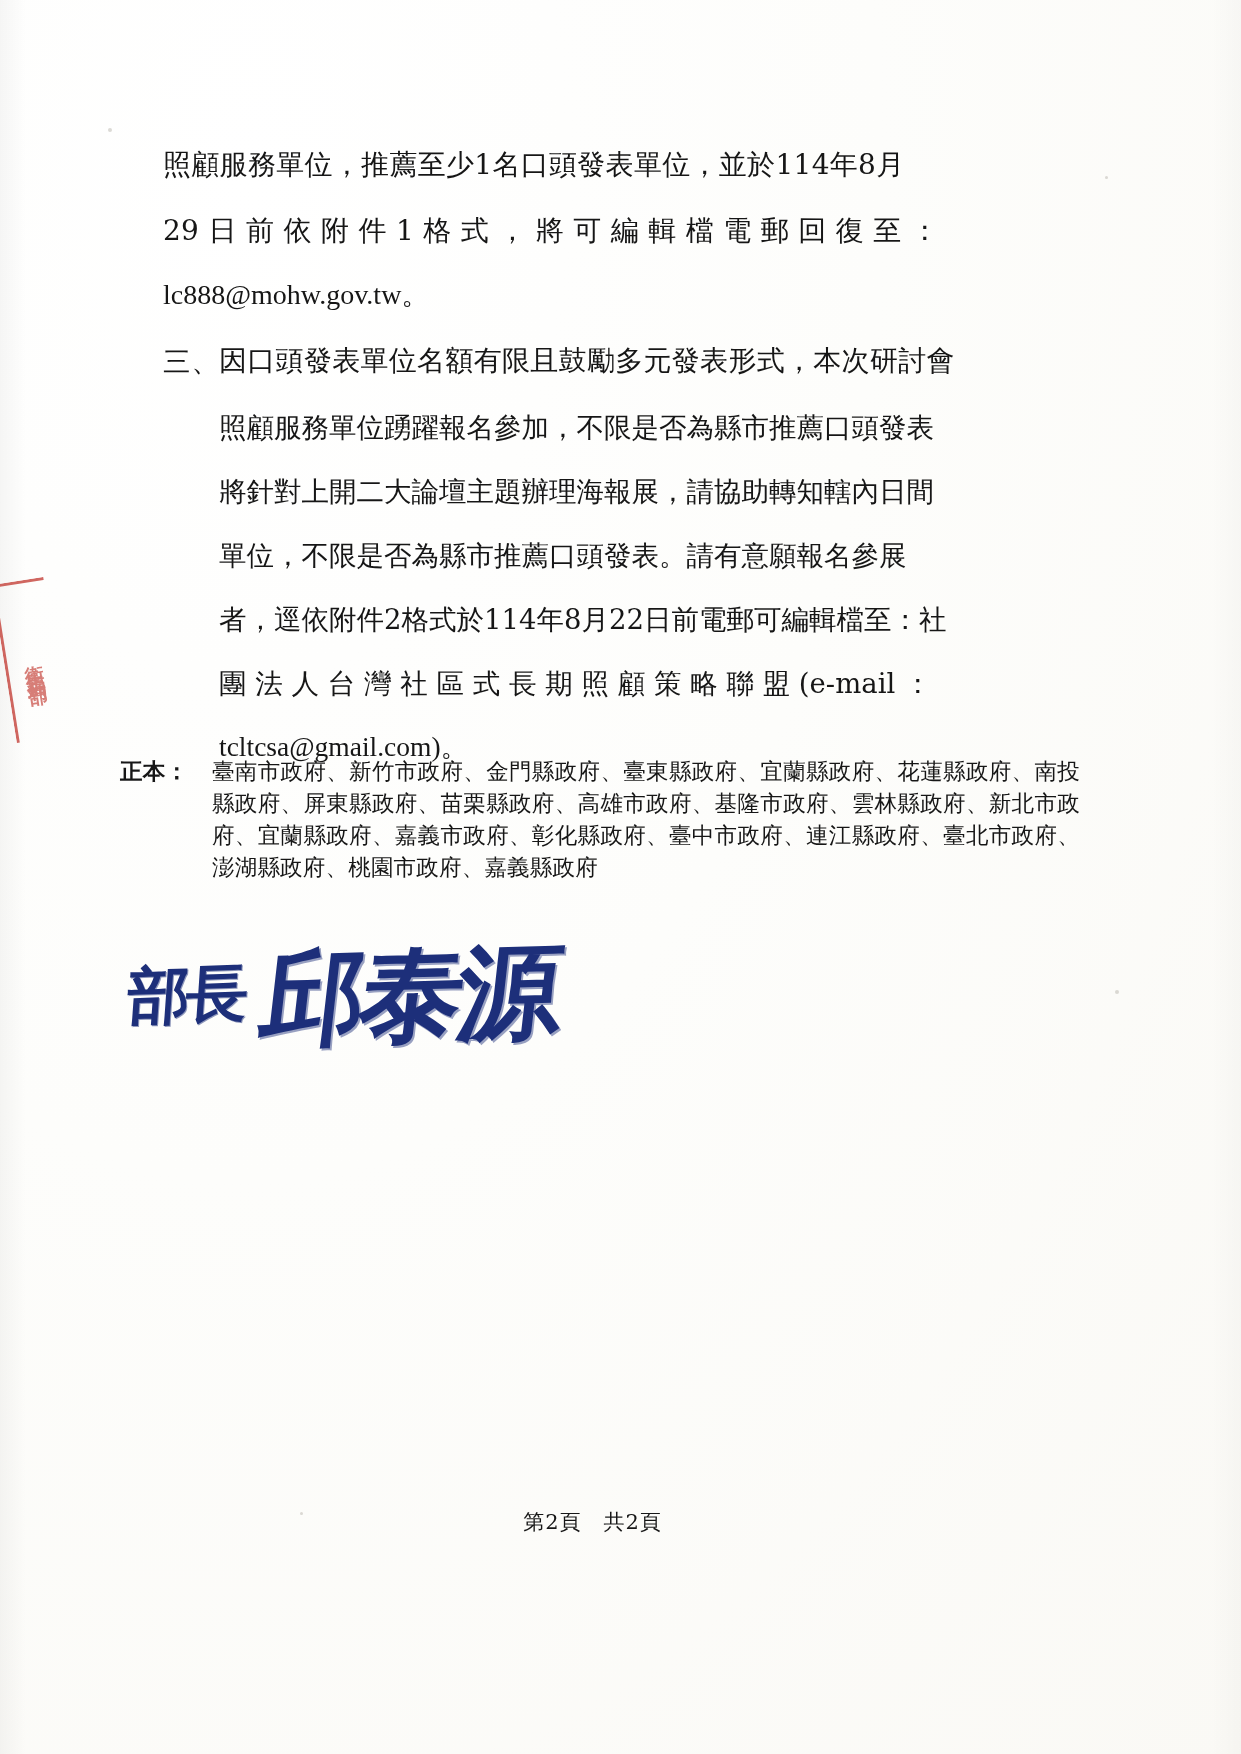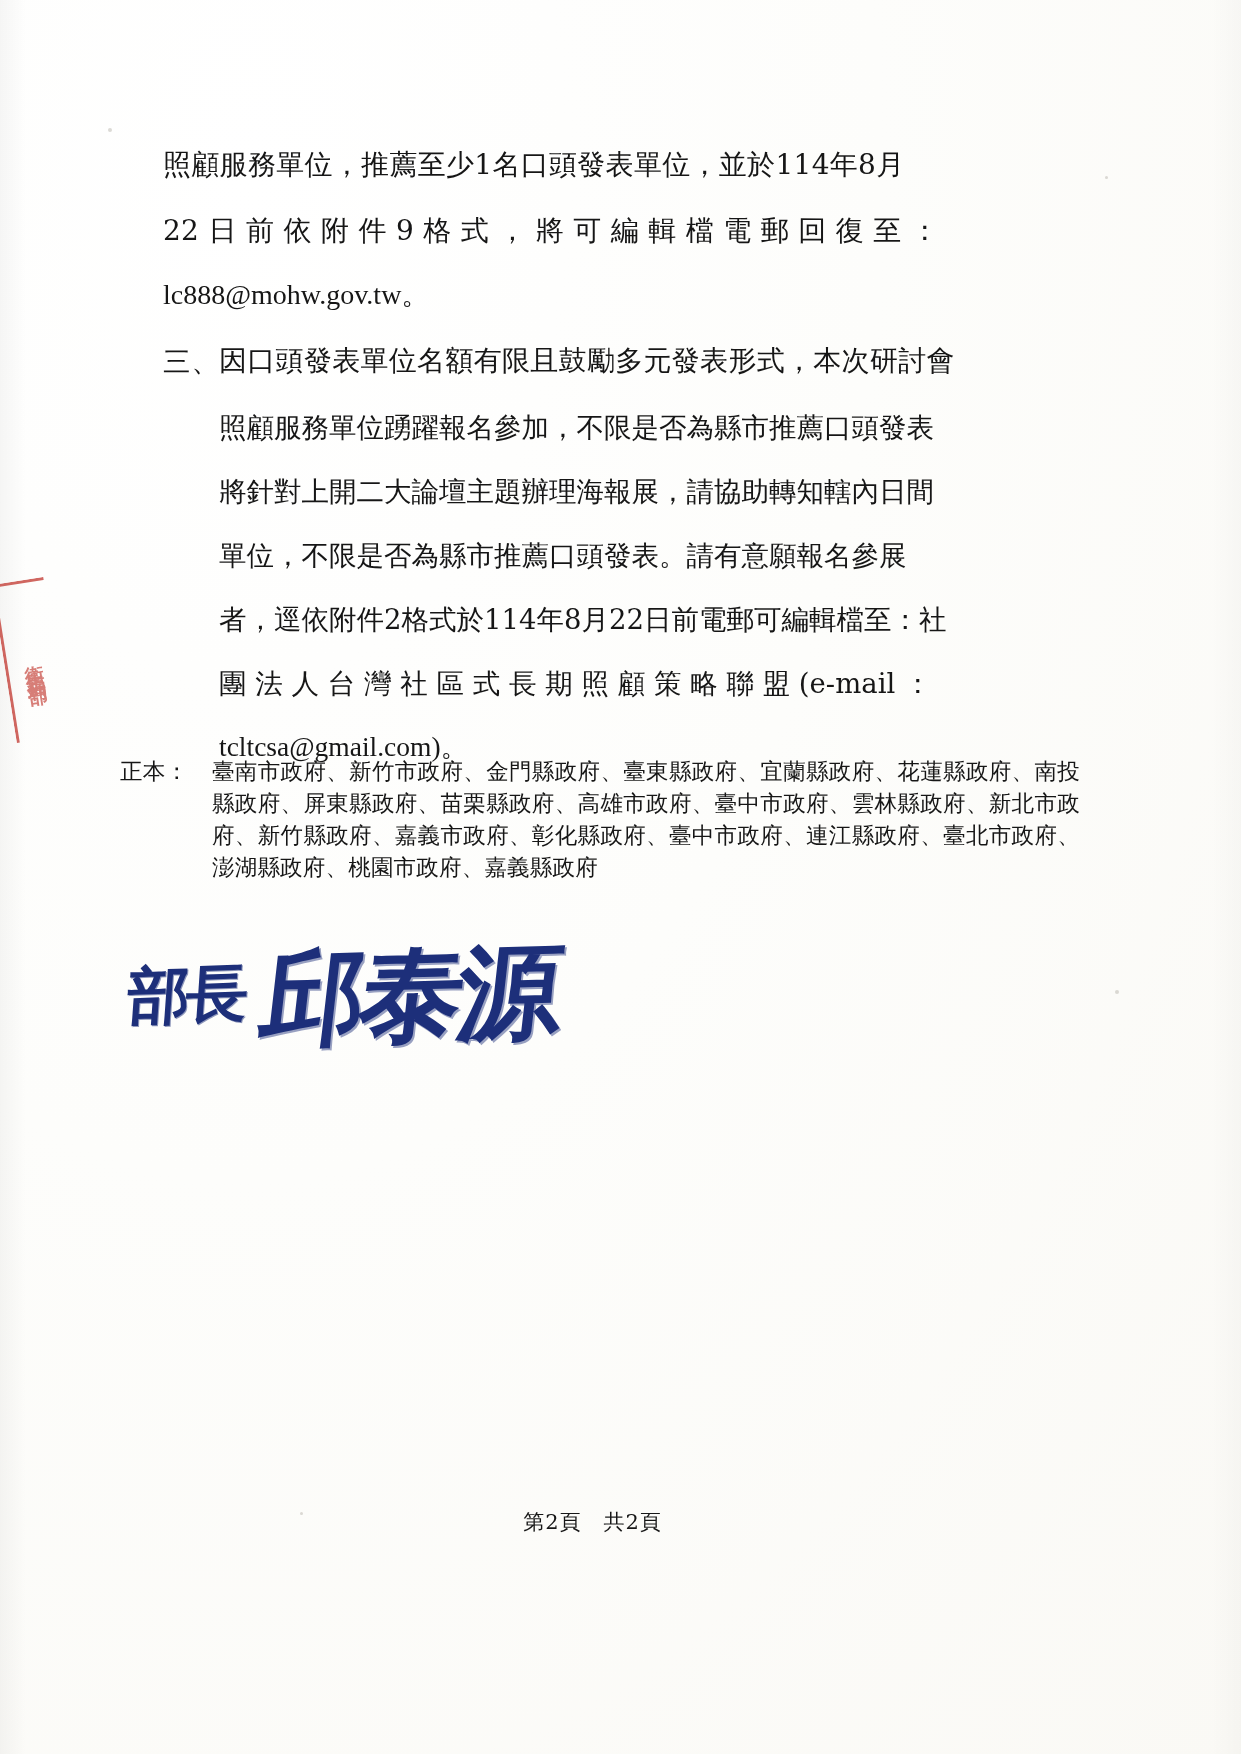--- a/index.html
+++ b/index.html
@@ -99,20 +99,21 @@
     letter-spacing: 0.2px;
   }
   .dist-row {
     display: flex;
     align-items: flex-start;
   }
   .dist-label {
     flex: 0 0 auto;
     width: 92px;
     white-space: nowrap;
+    font-weight: bold;
   }
   .dist-text {
     flex: 1 1 auto;
     text-align: justify;
     text-justify: inter-character;
   }
   .dist-block2 {
     margin-top: 10px;
   }
 
@@ -213,40 +214,40 @@
     <div class="seal-inner">
       <div class="seal-text">衛生福利部</div>
     </div>
   </div>
 
   <div class="para-block">
 
     <div class="para">
       <div class="para-body">照顧服務單位，推薦至少1名口頭發表單位，並於114年8月</div>
     </div>
-    <div class="para-body" style="margin-left:0;">22 日 前 依 附 件 9 格 式 ， 將 可 編 輯 檔 電 郵 回 復 至 ：</div>
+    <div class="para-body" style="margin-left:0;">29 日 前 依 附 件 1 格 式 ， 將 可 編 輯 檔 電 郵 回 復 至 ：</div>
     <div class="para-body lastline email" style="margin-left:0;">lc888@mohw.gov.tw。</div>
 
     <div class="para" style="margin-top:2px;">
       <div class="para-marker">三、</div>
       <div class="para-body">因口頭發表單位名額有限且鼓勵多元發表形式，本次研討會</div>
     </div>
     <div class="para-cont">照顧服務單位踴躍報名參加，不限是否為縣市推薦口頭發表</div>
     <div class="para-cont">將針對上開二大論壇主題辦理海報展，請協助轉知轄內日間</div>
     <div class="para-cont">單位，不限是否為縣市推薦口頭發表。請有意願報名參展</div>
     <div class="para-cont">者，逕依附件2格式於114年8月22日前電郵可編輯檔至：社</div>
     <div class="para-cont">團 法 人 台 灣 社 區 式 長 期 照 顧 策 略 聯 盟 (e-mail ：</div>
     <div class="para-cont lastline email">tcltcsa@gmail.com)。</div>
 
   </div>
 
   <div class="dist">
     <div class="dist-row">
       <div class="dist-label">正本：</div>
-      <div class="dist-text">臺南市政府、新竹市政府、金門縣政府、臺東縣政府、宜蘭縣政府、花蓮縣政府、南投縣政府、屏東縣政府、苗栗縣政府、高雄市政府、臺中市政府、雲林縣政府、新北市政府、新竹縣政府、嘉義市政府、彰化縣政府、臺中市政府、連江縣政府、臺北市政府、澎湖縣政府、桃園市政府、嘉義縣政府</div>
+      <div class="dist-text">臺南市政府、新竹市政府、金門縣政府、臺東縣政府、宜蘭縣政府、花蓮縣政府、南投縣政府、屏東縣政府、苗栗縣政府、高雄市政府、基隆市政府、雲林縣政府、新北市政府、宜蘭縣政府、嘉義市政府、彰化縣政府、臺中市政府、連江縣政府、臺北市政府、澎湖縣政府、桃園市政府、嘉義縣政府</div>
     </div>
   </div>
 
   <div class="signature">
     <div class="sig-title">部長</div>
     <div class="sig-name">邱泰源</div>
   </div>
 
   <div class="footer">
     <span>第2頁　共2頁</span>

